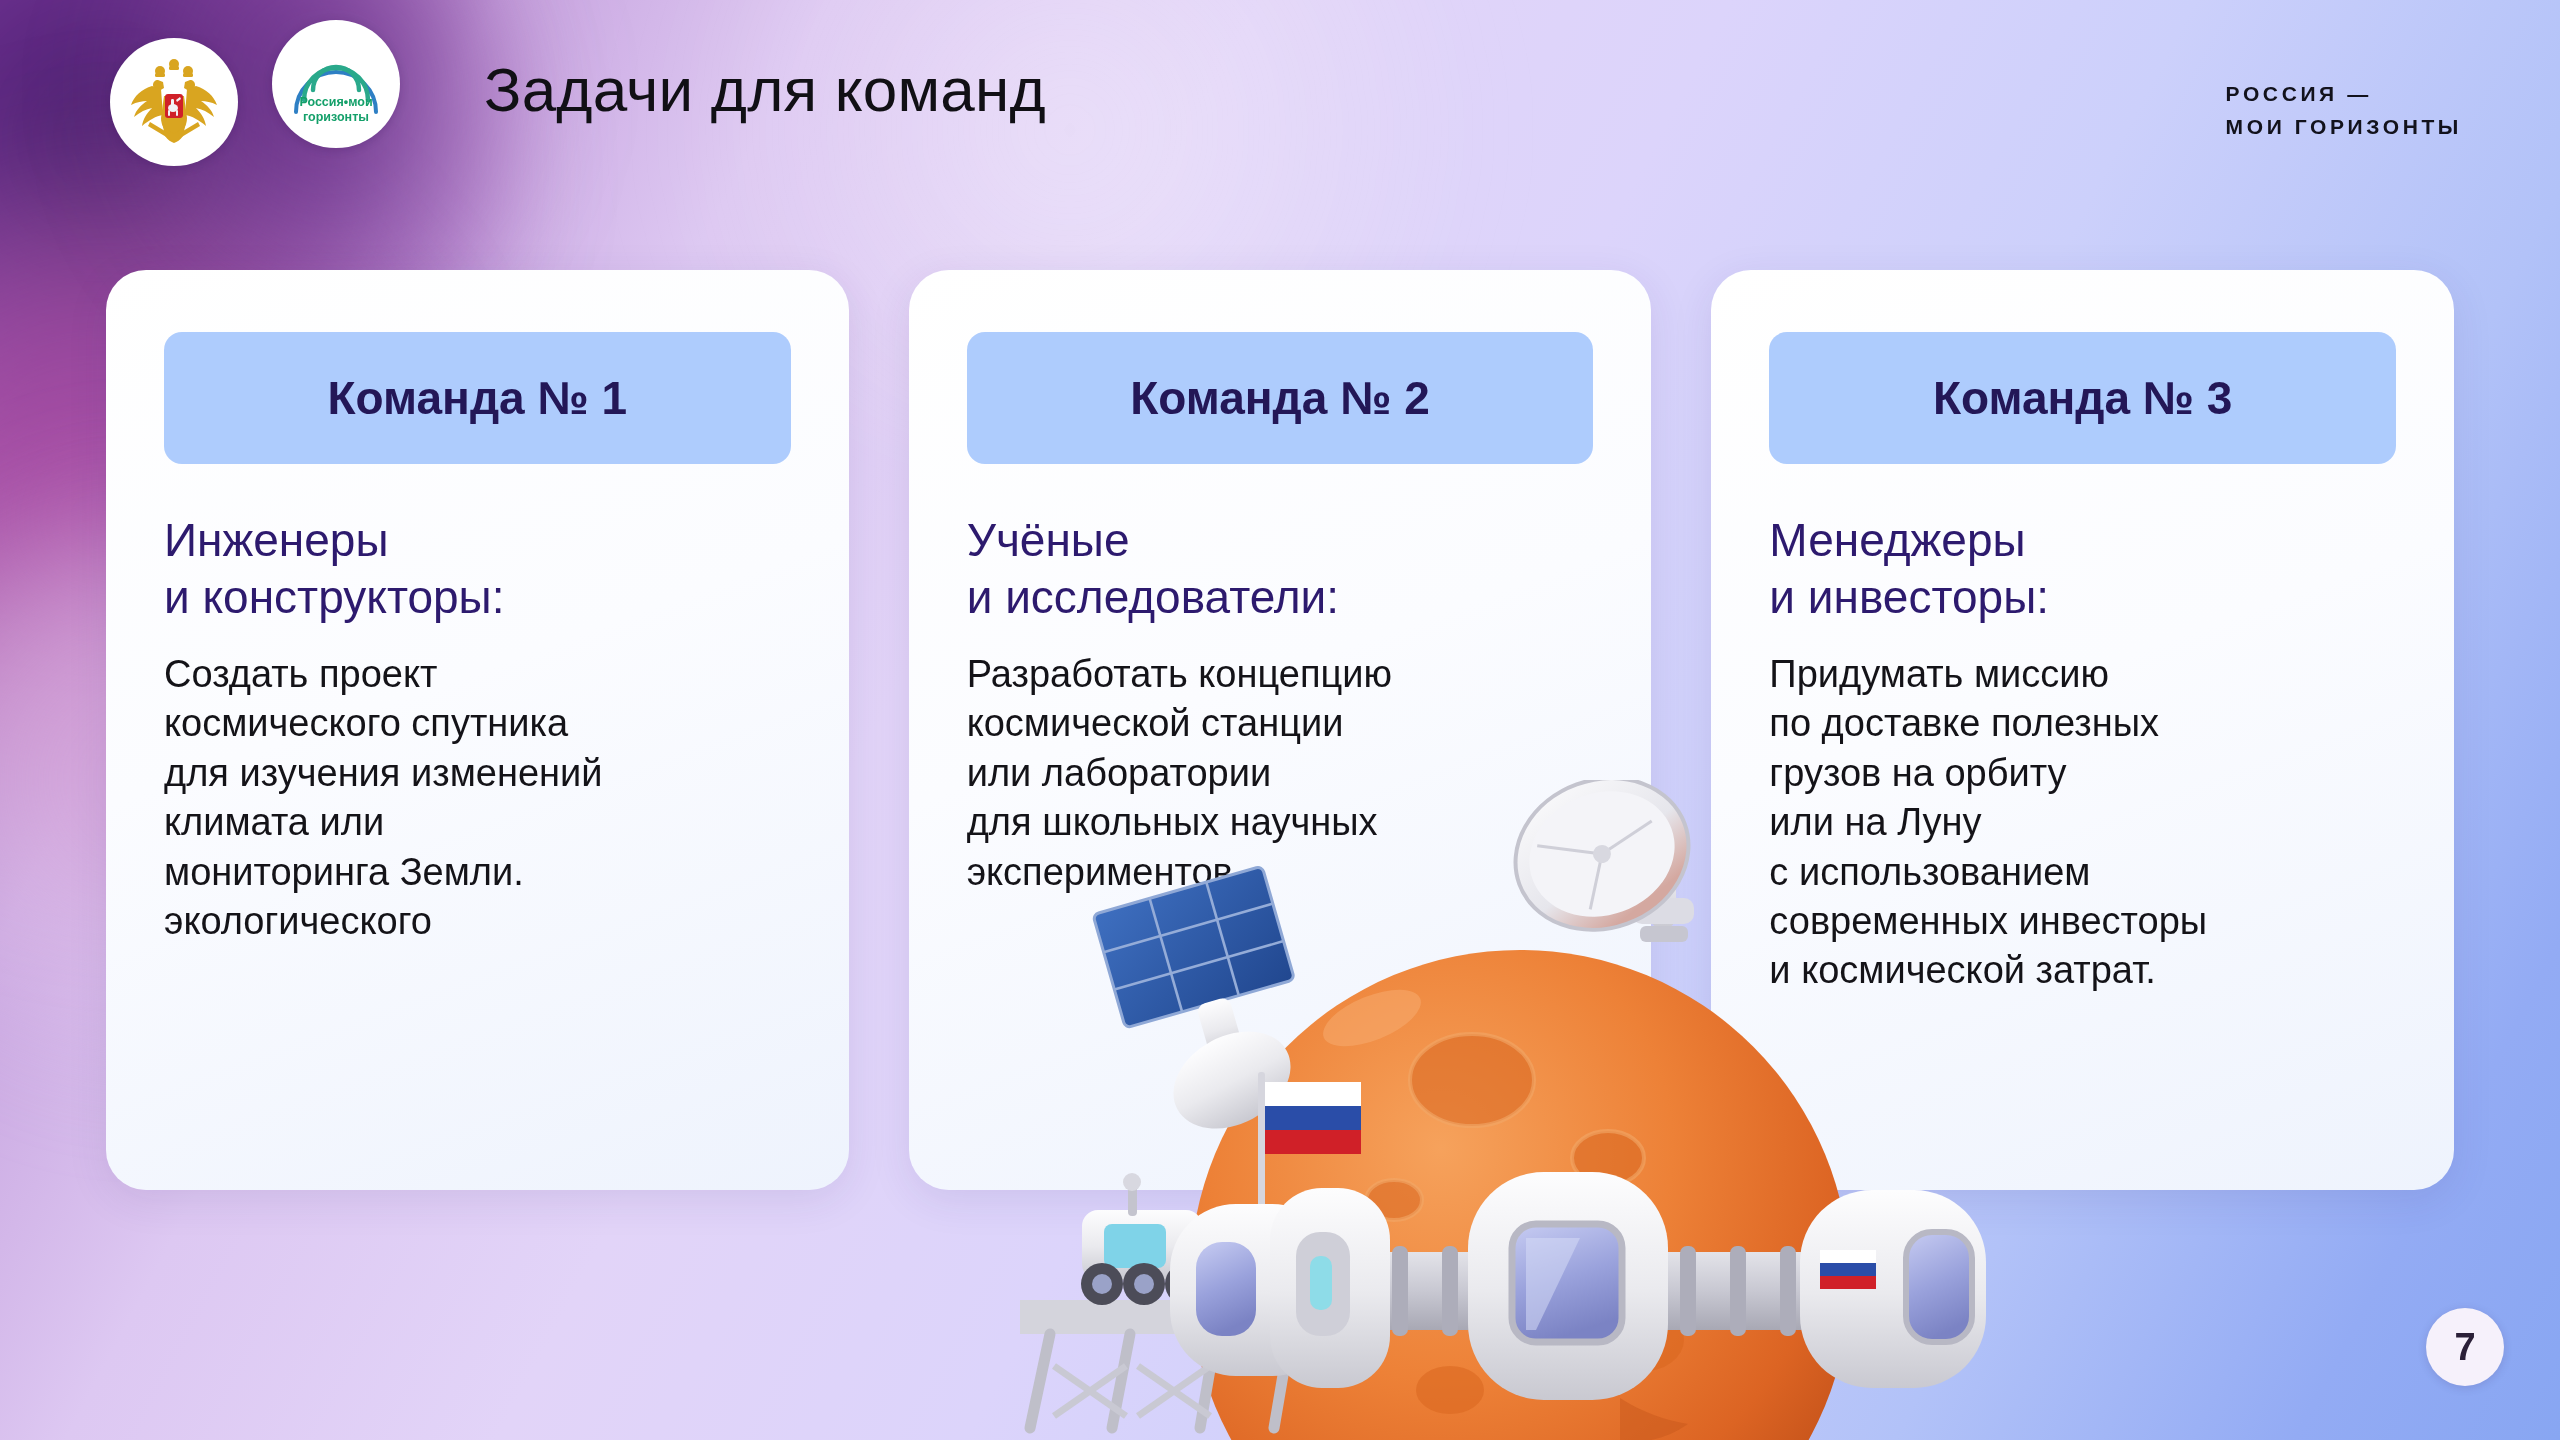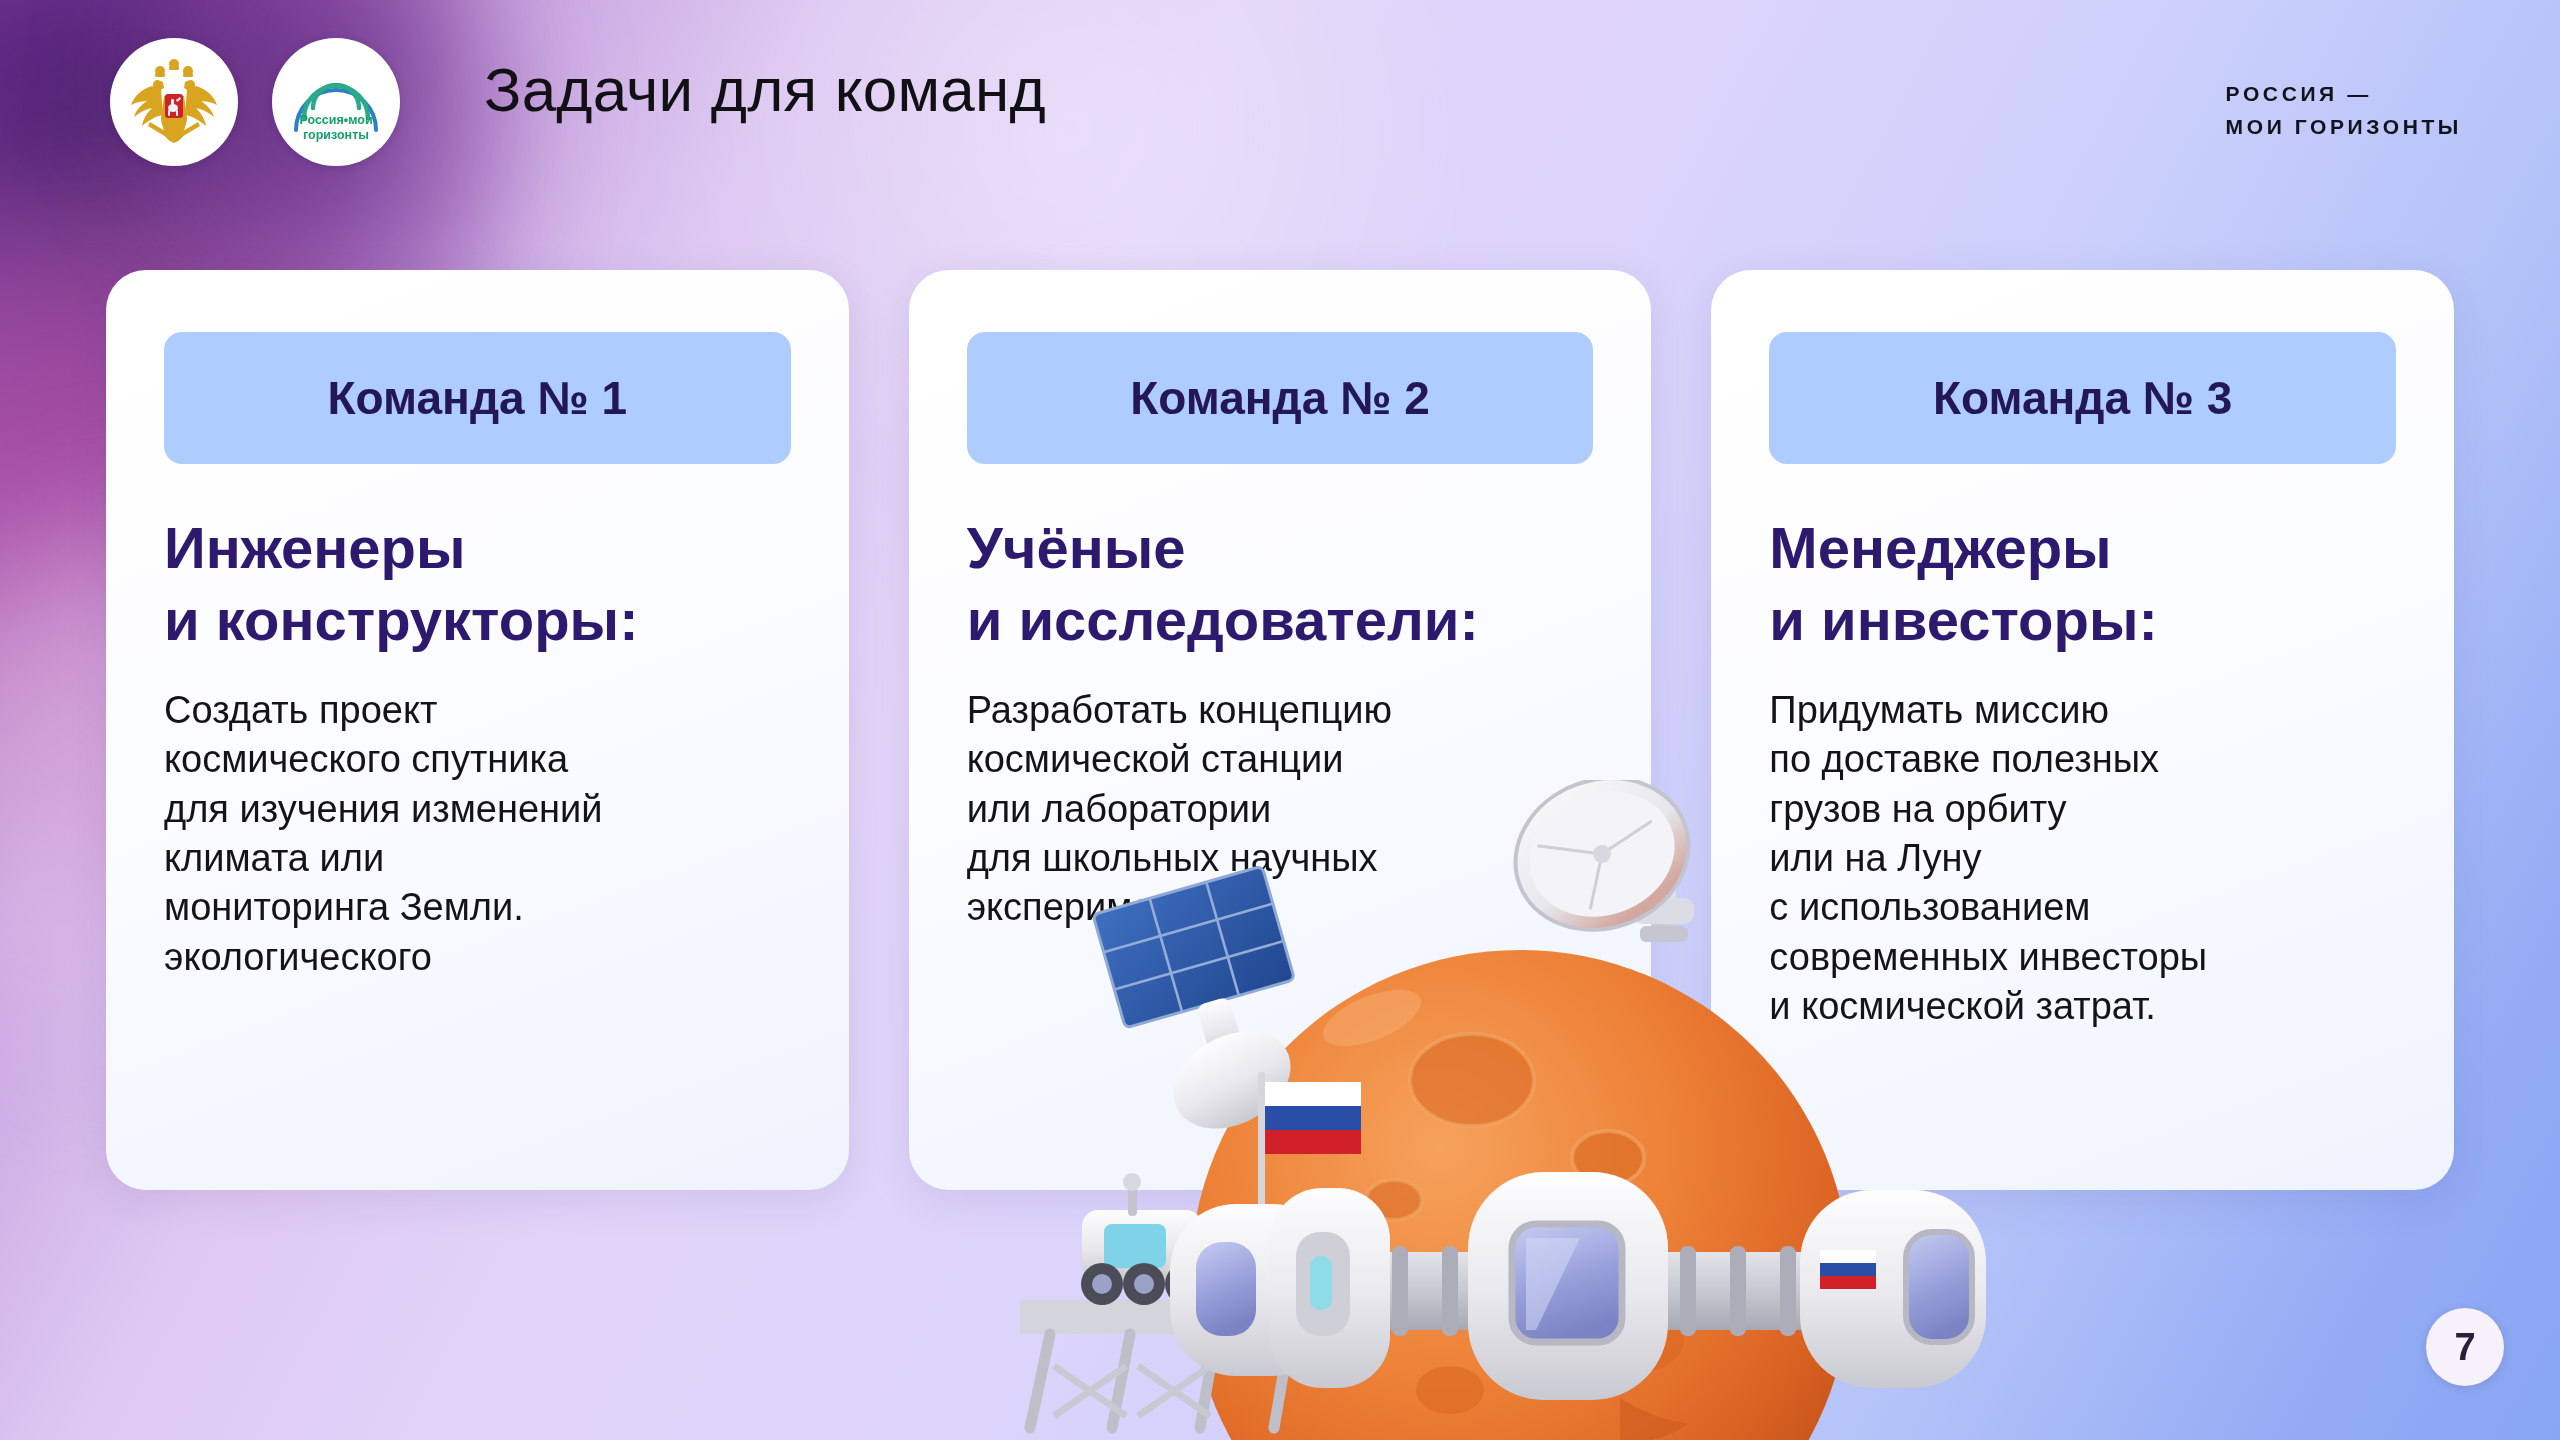--- a/index.html
+++ b/index.html
@@ -100,21 +100,21 @@
     width: 128px; height: 128px;
     border-radius: 50%;
     background: #ffffff;
     display: flex;
     align-items: center;
     justify-content: center;
     box-shadow: 0 2px 10px rgba(40,10,70,0.18);
   }
   .logo-horizons {
     position: absolute;
-    left: 272px; top: 38px;
+    left: 272px; top: 20px;
     width: 128px; height: 128px;
     border-radius: 50%;
     background: #ffffff;
     display: flex;
     align-items: center;
     justify-content: center;
     box-shadow: 0 2px 10px rgba(40,10,70,0.18);
   }
   .slide-title {
     position: absolute;
@@ -164,24 +164,24 @@
     height: 132px;
     line-height: 132px;
     text-align: center;
     color: #231757;
     font-size: 46px;
     font-weight: 700;
     margin-bottom: 48px;
   }
   .card-heading {
     color: #2d1a6e;
-    font-size: 58px;
-    font-weight: 700;
+    font-size: 46px;
+    font-weight: 400;
     line-height: 1.24;
-    margin-bottom: 30px;
+    margin-bottom: 24px;
   }
   .card-heading span { display: block; white-space: nowrap; }
   .card-body {
     color: #141318;
     font-size: 38px;
     line-height: 1.30;
   }
   .card-body span { display: block; white-space: nowrap; }
 
   

